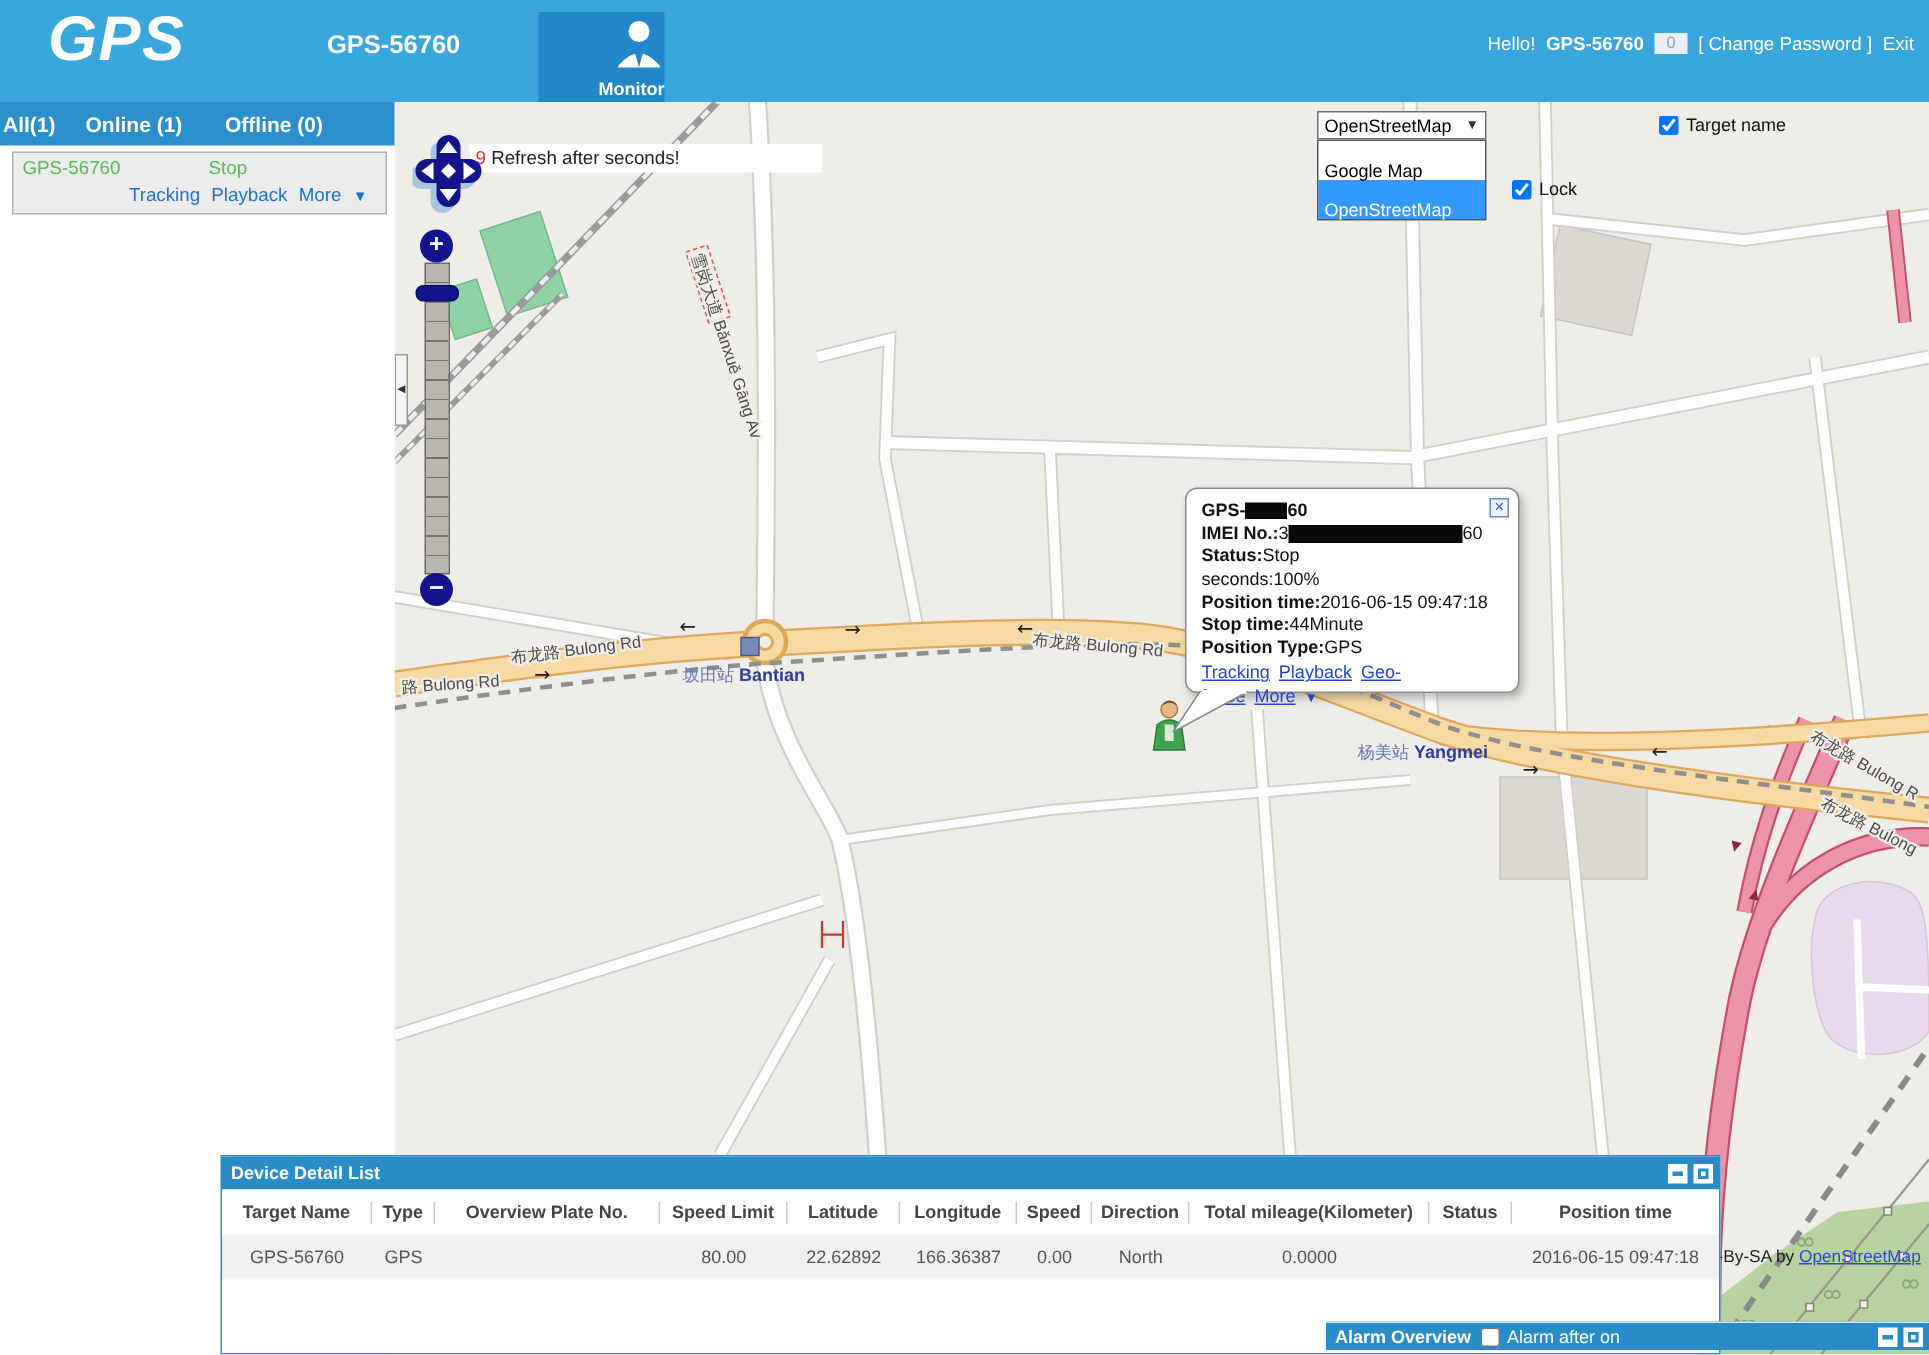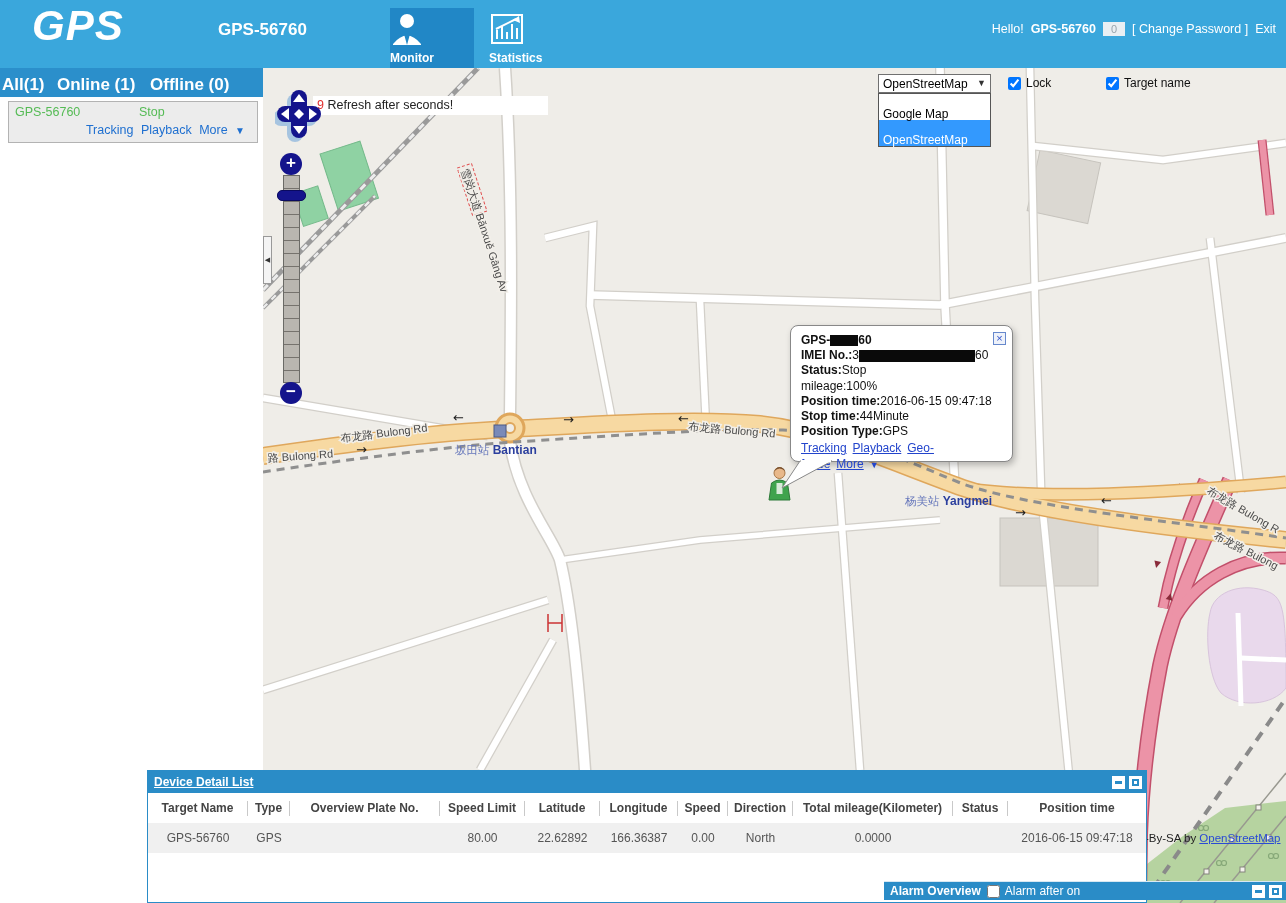--- a/index.html
+++ b/index.html
@@ -3,32 +3,32 @@
 <meta charset="utf-8">
 <style>
   * { margin:0; padding:0; box-sizing:border-box; }
   html,body { width:1286px; height:903px; overflow:hidden; font-family:"Liberation Sans", sans-serif; }
   .app { position:relative; width:1286px; height:903px; background:#fff; }
 
   
   .header { position:absolute; left:0; top:0; width:1286px; height:68px; background:#3aa7dc; color:#fff; z-index:5; }
   .logo { position:absolute; left:32px; top:2px; font-size:42px; font-weight:bold; font-style:italic; letter-spacing:1px; }
   .dev-title { position:absolute; left:218px; top:20px; font-size:17px; font-weight:bold; }
-  .top-tab { position:absolute; top:8px; height:60px; width:84px; text-align:left; cursor:pointer;margin-left:31px; }
+  .top-tab { position:absolute; top:8px; height:60px; width:84px; text-align:right; cursor:pointer; }
   .top-tab.monitor { left:359px; background:#2187c6; }
   .top-tab.stats { left:458px; }
   .top-tab .ticon { margin-top:4px; }
   .top-tab .tlabel { font-size:12px; font-weight:bold; margin-top:1px; }
   .header-right { position:absolute; right:10px; top:22px; display:flex; align-items:center; gap:7px; font-size:12.5px;padding-left:18px; }
   .header-right .bold { font-weight:bold; }
   .badge { background:#e9eff3; color:#97a4ad; padding:1px 8px; font-size:11px; cursor:pointer; }
 
   
   .sidebar { position:absolute; left:0; top:68px; width:263px; height:835px; background:#fff; z-index:4; }
-  .side-tabs { position:relative; width:263px; height:29px; background:#2b8fcb; color:#fff; font-size:17px; font-weight:bold;padding-left:40px; }
+  .side-tabs { position:relative; width:263px; height:29px; background:#2b8fcb; color:#fff; font-size:14px; font-weight:bold;padding-left:40px; }
   .side-tabs span { position:absolute; top:7px; cursor:pointer; }
   .stab-all { left:2px; } .stab-online { left:57px; } .stab-offline { left:150px; }
   .device-item { position:absolute; left:8px; top:33px; width:250px; height:42px; background:#ececec; border:1px solid #b3b3b3; font-size:12.5px; }
   .device-item .row1 { position:relative; height:20px; }
   .device-item .dname { position:absolute; left:6px; top:3px; color:#55bb55; }
   .device-item .dstatus { position:absolute; left:130px; top:3px; color:#55bb55; }
   .device-item .row2 { text-align:right; padding-right:12px; padding-top:1px; color:#1e6fd0; }
   .device-item .row2 a { color:#1e6fd0; text-decoration:none; cursor:pointer; margin-left:4px; }
 
   
@@ -39,21 +39,21 @@
 
   .refresh-strip { position:absolute; left:50px; top:28px; width:235px; height:19px; background:#fff; z-index:2; font-size:12.5px; padding:2px 4px; color:#222; }
   .refresh-strip .num { color:#e03030; }
 
   .layer-select { position:absolute; left:615px; top:6px; width:113px; height:19px; background:#fff; border:1px solid #707070; z-index:10; font-size:12px; padding:2px 4px; cursor:pointer; }
   .layer-select .arr { position:absolute; right:4px; top:3px; font-size:9px; color:#333; }
   .layer-options { position:absolute; left:615px; top:25px; width:113px; background:#fff; border:1px solid #555; z-index:10; font-size:12px; }
   .layer-opt { height:17px; padding:13px 4px; cursor:pointer; }
   .layer-opt.hl { background:#3399fe; color:#fff; }
   .chk { position:absolute; top:8px; z-index:2; font-size:12px; color:#111; display:flex; gap:5px; align-items:center; }
-  .chk.lock { left:745px; } .chk.tname { left:843px; }
+  .chk.lock { left:745px;margin-top:43px; } .chk.tname { left:843px; }
 
   .pan-pad { position:absolute; left:12px; top:22px; z-index:3; cursor:pointer; }
   .zoom-in,.zoom-out { position:absolute; left:17px; width:22px; height:22px; background:#14148c; color:#fff; border-radius:11px; text-align:center; font-size:17px; font-weight:bold; line-height:20px; z-index:3; cursor:pointer; }
   .zoom-in { top:85px; } .zoom-out { top:314px; }
   .zoom-track { position:absolute; left:20px; top:107px; width:17px; height:208px; z-index:2; border:1px solid #6a6a66; background:repeating-linear-gradient(to bottom,#b9b6b0 0 12px,#75726d 12px 13px); cursor:pointer; }
   .zoom-handle { position:absolute; left:14px; top:122px; width:29px; height:11px; background:#14148c; border-radius:5px; border:1px solid #0a0a60; z-index:3; cursor:grab; }
   .collapse-tab { position:absolute; left:0; top:168px; width:9px; height:48px; background:#f4f4f4; border:1px solid #999; z-index:3; font-size:7px; color:#333; text-align:center; line-height:46px; cursor:pointer; }
 
   .marker { position:absolute; left:503px; top:398px; z-index:3; cursor:pointer; }
   .popup-tail { position:absolute; left:505px; top:392px; z-index:6; }
@@ -64,21 +64,21 @@
   .popup-close { position:absolute; right:6px; top:6px; width:13px; height:13px; border:1px solid #6688cc; background:#eef2fa; color:#3355cc; font-size:11px; line-height:11px; text-align:center; cursor:pointer; }
   .popup .links { margin-top:2px; }
   .popup .links a { color:#2244cc; text-decoration:underline; margin-right:6px; cursor:pointer; }
   .popup .links .ma { color:#2244cc; font-size:9px; }
 
   .attribution { position:absolute; left:882px; top:764px; z-index:2; font-size:11.5px; color:#222; white-space:nowrap; }
   .attribution a { color:#2a4ad4; text-decoration:underline; cursor:pointer; }
 
   
   .table-panel { position:absolute; left:147px; top:770px; width:1000px; height:133px; background:#fff; border:1px solid #2a8cc7; z-index:20; }
-  .tp-head { height:22px; background:#2a8cc7; color:#fff; font-size:12px; font-weight:bold; display:flex; align-items:center; padding:0 4px 0 6px;text-decoration:underline; }
+  .tp-head { height:22px; background:#2a8cc7; color:#fff; font-size:12px; font-weight:bold; display:flex; align-items:center; padding:0 4px 0 6px; }
   .tp-head .sp { flex:1; }
   .winbtn { width:13px; height:13px; background:#fff; display:inline-flex; align-items:center; justify-content:center; margin-left:4px; cursor:pointer; }
   .winbtn .bar { width:7px; height:3px; background:#2a8cc7; }
   .winbtn .sq { width:7px; height:7px; border:2px solid #2a8cc7; }
   .cols { display:flex; align-items:center; }
   .cols.hdr { height:30px; font-size:12px; font-weight:bold; color:#444; background:#fff; }
   .cols.datarow { height:30px; font-size:12px; color:#555; background:#f0f0f0; cursor:pointer; }
   .cols > div { text-align:center; overflow:hidden; white-space:nowrap; }
   .cols.hdr > div { border-right:1px solid #c9c9c9; height:15px; line-height:15px; }
   .cols.hdr > div:last-child { border-right:none; }
@@ -108,37 +108,20 @@
       <div class="ticon">
         <svg width="34" height="34" viewBox="0 0 34 34">
             <circle cx="17" cy="9" r="7" fill="#fff"></circle>
             <path d="M3,32 Q17,15 31,32 L31,33 L3,33 Z" fill="#fff"></path>
             <path d="M17,19 l3,3 -3,11 -3,-11 z" fill="#2187c6"></path>
           </svg>
       </div>
       <div class="tlabel">Monitor</div>
     </div>
 
-    <div class="top-tab stats">
-      <div class="ticon">
-        <svg width="36" height="34" viewBox="0 0 36 34">
-            <g stroke="#fff" stroke-width="2" fill="none">
-              <rect x="3" y="3" width="30" height="28"></rect>
-              <path d="M8,27 V18"></path>
-              <path d="M13,27 V14"></path>
-              <path d="M18,27 V20"></path>
-              <path d="M23,27 V12"></path>
-              <path d="M28,27 V16"></path>
-              <path d="M7,17 L27,7"></path>
-            </g>
-            <polygon points="30,4 31,11 24,8" fill="#fff"></polygon>
-          </svg>
-      </div>
-      <div class="tlabel">Statistics</div>
-    </div>
 
     <div class="header-right">
       <span>Hello!</span>
       <span class="bold">GPS-56760</span>
       <span class="badge">0</span>
       <span>[ Change Password ]</span>
       <span>Exit</span>
     </div>
   </div>
 
@@ -382,21 +365,21 @@
     <svg class="popup-tail" width="70" height="30" viewBox="0 0 70 30">
       <polygon points="32,1 64,1 14,28" fill="#fff" stroke="#888" stroke-width="1"></polygon>
       <rect x="33" y="0" width="30" height="2.5" fill="#fff"></rect>
     </svg>
 
     <div class="popup">
       <div class="popup-close">×</div>
       <div class="ln"><b>GPS-</b><span class="redact t"></span><b>60</b></div>
       <div class="ln"><b>IMEI No.:</b><span>3</span><span class="redact i"></span><span>60</span></div>
       <div class="ln"><b>Status:</b><span>Stop</span></div>
-      <div class="ln"><span>mileage:</span><span>100%</span></div>
+      <div class="ln"><span>seconds:</span><span>100%</span></div>
       <div class="ln"><b>Position time:</b><span>2016-06-15 09:47:18</span></div>
       <div class="ln"><b>Stop time:</b><span>44Minute</span></div>
       <div class="ln"><b>Position Type:</b><span>GPS</span></div>
       <div class="links">
         <a>Tracking</a><a>Playback</a><a>Geo-fence</a><a>More</a><span class="ma">▼</span>
       </div>
     </div>
 
     <div class="attribution">
       <span>-By-SA by </span><a>OpenStreetMap</a>

